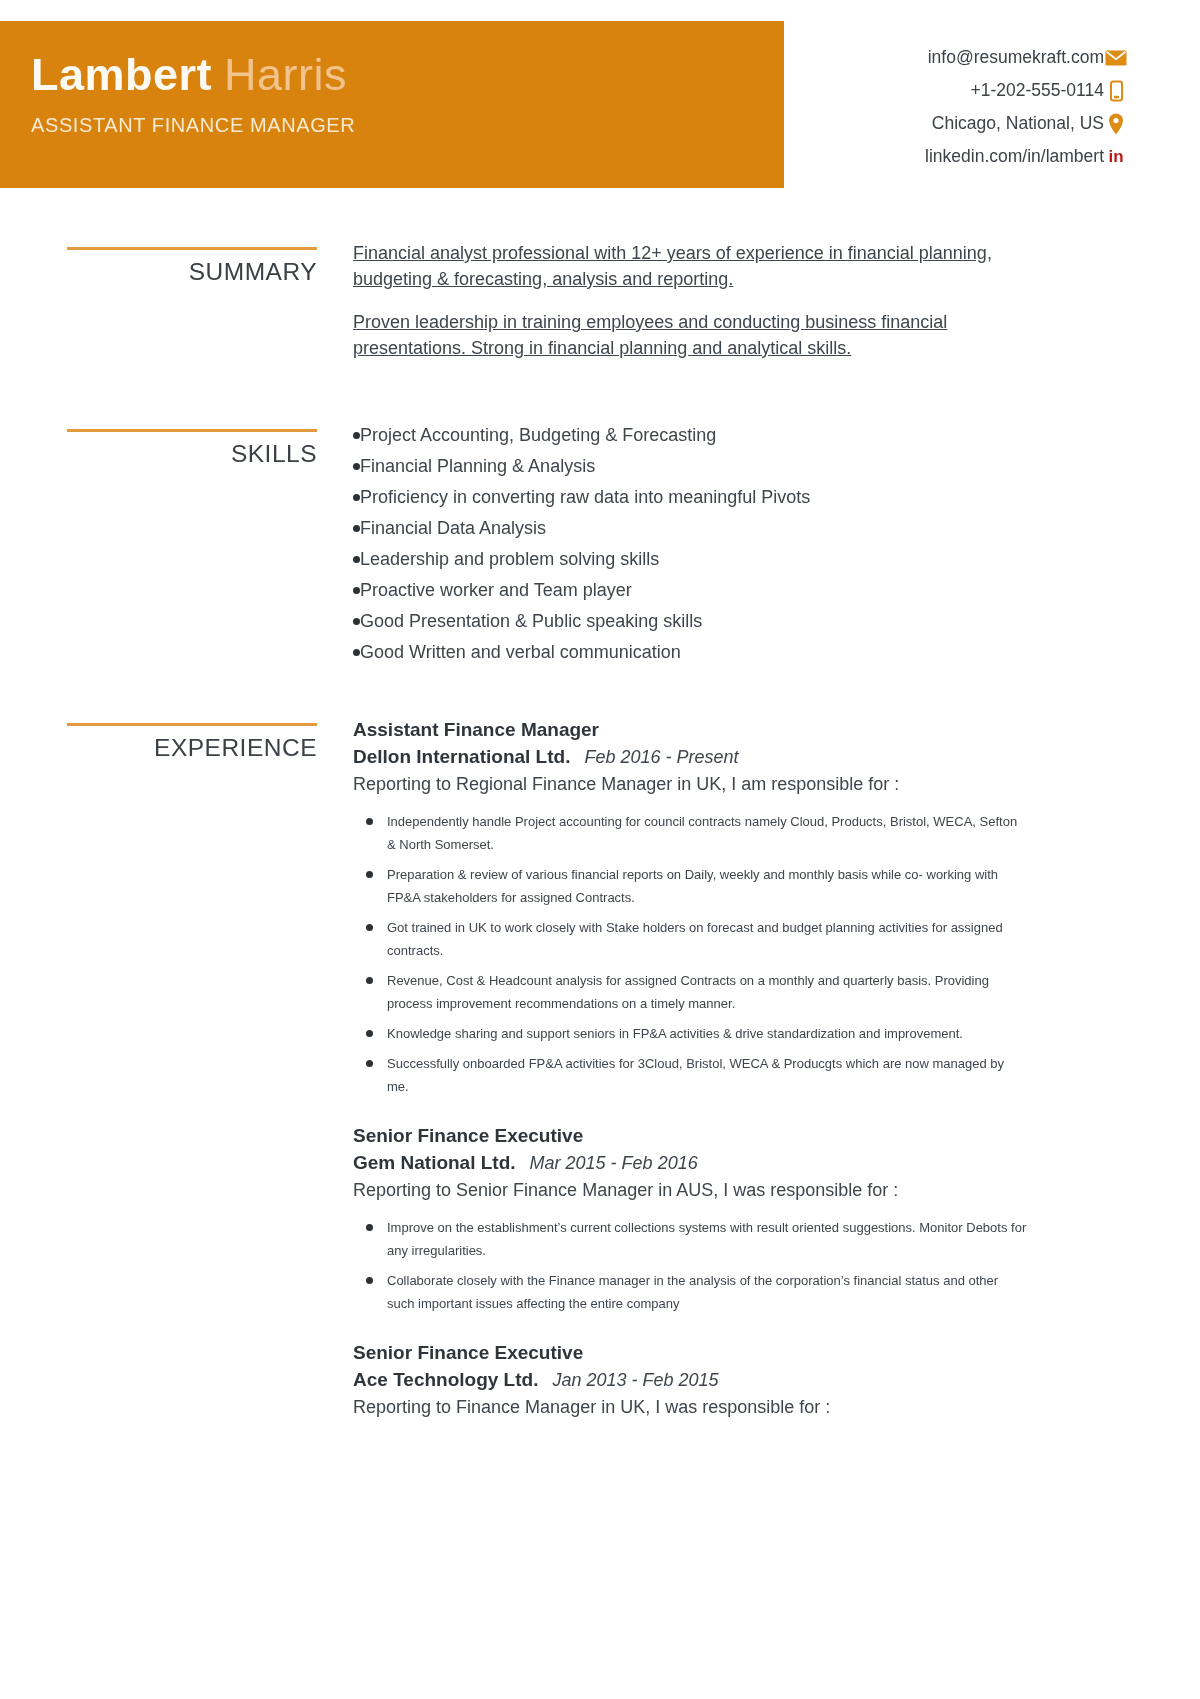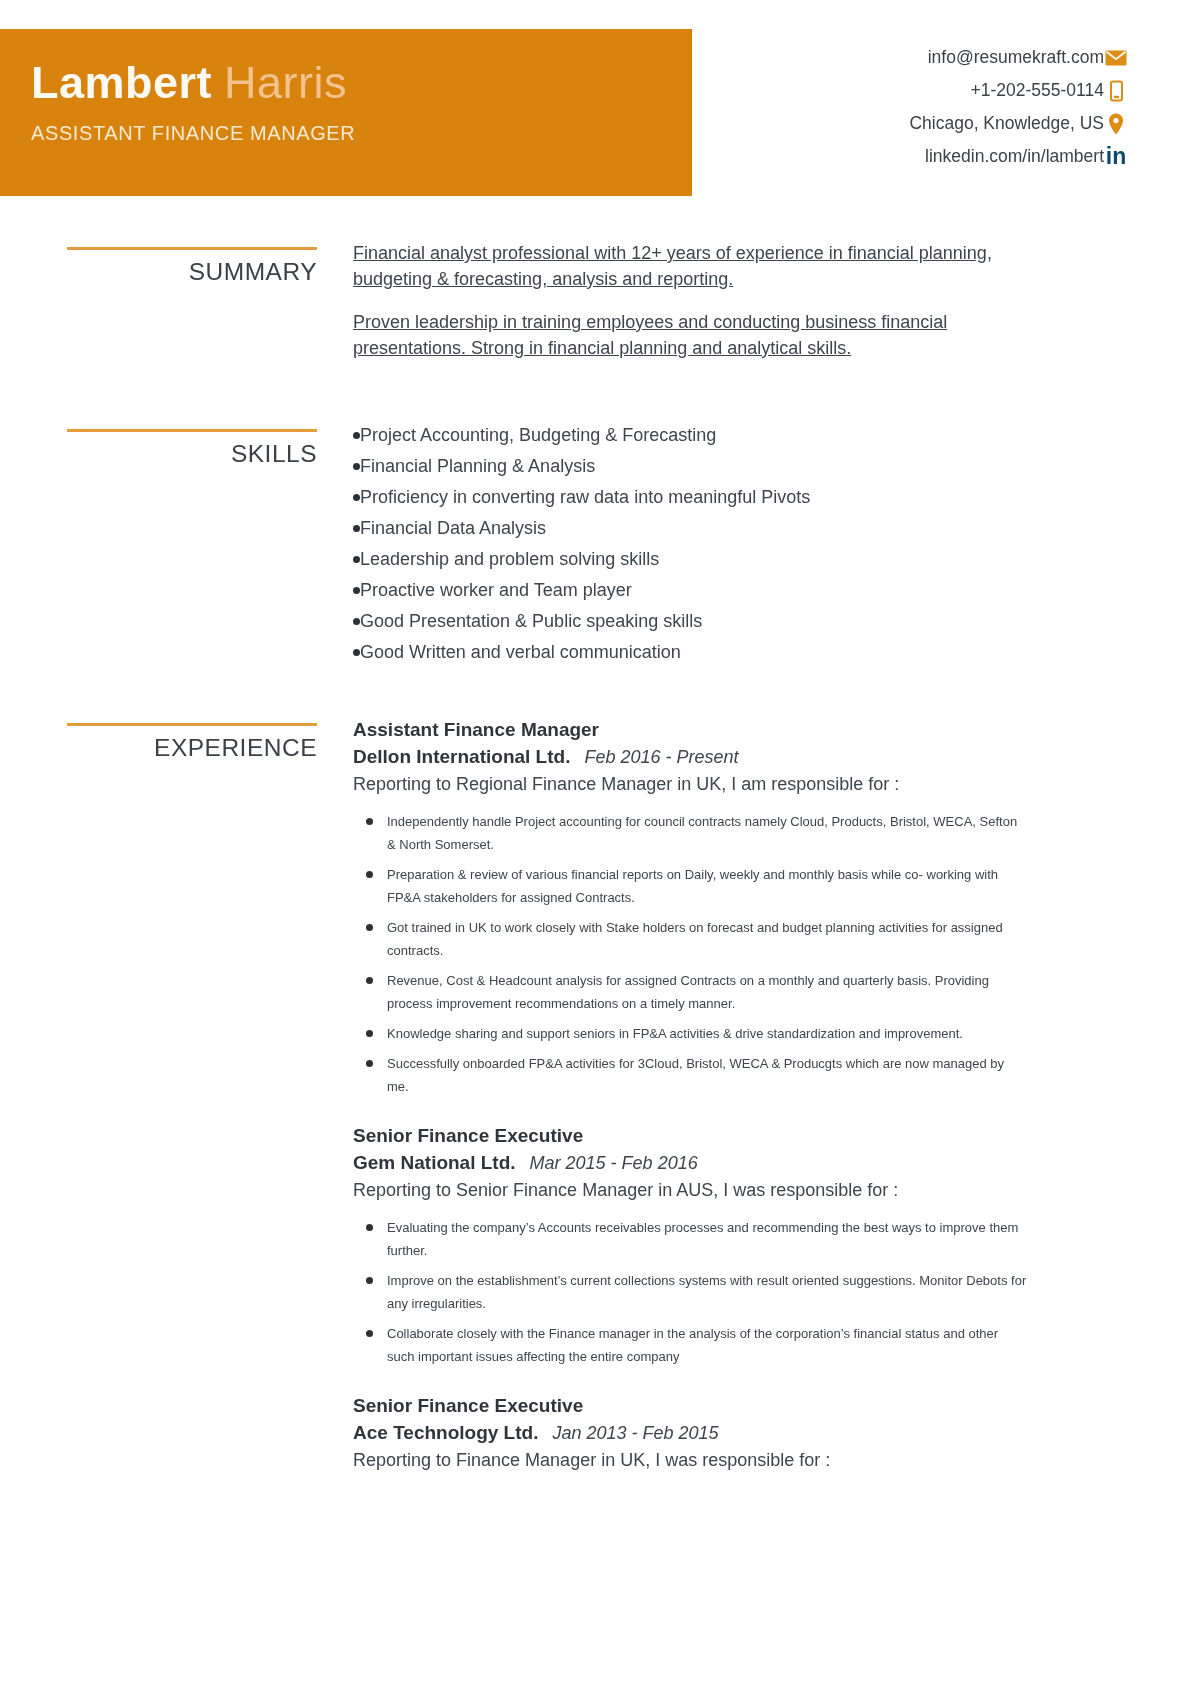--- a/index.html
+++ b/index.html
@@ -2,33 +2,33 @@
 <html><head>
 <meta charset="utf-8">
 <style>
   html,body{margin:0;padding:0;background:#e9e9e9;}
   .page{
     position:relative;width:1200px;height:1699px;margin:0 auto;background:#ffffff;
     font-family:"Liberation Sans",sans-serif;color:#3f454c;overflow:hidden;
   }
   
   .header-band{
-    position:absolute;top:29px;left:0;width:692px;height:167px;
+    position:absolute;top:21px;left:0;width:784px;height:167px;
     background:#d9830f;box-sizing:border-box;padding:28px 0 0 31px;
   }
   .name{font-size:45px;line-height:1.15;letter-spacing:.5px;}
   .name .first{font-weight:700;color:#fdfaf3;}
   .name .last{font-weight:300;color:#f2c38d;margin-left:12px;}
   .role-title{margin-top:13px;font-size:20px;color:#f8ead0;letter-spacing:.6px;font-weight:400;}
   
   .contact{position:absolute;top:41px;right:72px;}
   .contact-row{display:flex;align-items:center;justify-content:flex-end;height:33px;
     font-size:17.5px;color:#3c4248;cursor:pointer;}
   .contact-icon{width:24px;height:24px;display:flex;align-items:center;justify-content:center;flex:none;}
-  .li-glyph{font-size:23px;font-weight:800;color:#0c4a6e;line-height:1;font-family:"Liberation Sans",sans-serif;}
+  .li-glyph{font-size:17px;font-weight:800;color:#b91c1c;line-height:1;font-family:"Liberation Sans",sans-serif;}
   
   .sections{position:absolute;top:240px;left:0;right:0;}
   .section{display:grid;grid-template-columns:317px 1fr;column-gap:36px;padding-right:106px;}
   .section + .section{margin-top:44px;}
   .section-left{text-align:right;}
   .rule{display:inline-block;width:250px;border-top:3px solid #e39b3d;margin:5px 0 4px 0;}
   .section-title{margin:0;font-size:24.5px;font-weight:500;color:#3b4147;letter-spacing:.5px;}
   
   .summary-text p{margin:0 0 17px 0;font-size:18px;line-height:26px;max-width:708px;text-decoration:underline;}
   
@@ -71,21 +71,21 @@
     <div class="contact-row">
       <span>+1-202-555-0114</span>
       <span class="contact-icon">
         <svg width="24" height="24" viewBox="0 0 24 24">
             <rect x="7" y="2.5" width="11" height="19" rx="2.2" fill="none" stroke="#dd8c15" stroke-width="2"></rect>
             <rect x="10" y="16.8" width="5" height="2.4" rx="0.6" fill="#dd8c15"></rect>
           </svg>
       </span>
     </div>
     <div class="contact-row">
-      <span>Chicago, Knowledge, US</span>
+      <span>Chicago, National, US</span>
       <span class="contact-icon">
         <svg width="24" height="24" viewBox="0 0 24 24">
             <path d="M12 1.5c-3.9 0-7 3.1-7 7 0 5.3 7 14 7 14s7-8.7 7-14c0-3.9-3.1-7-7-7z" fill="#dd8c15"></path>
             <circle cx="12" cy="8.6" r="2.6" fill="#ffffff"></circle>
           </svg>
       </span>
     </div>
     <div class="contact-row">
       <span>linkedin.com/in/lambert</span>
       <span class="contact-icon">
@@ -207,24 +207,20 @@
           </div>
 
           <div class="job">
             <div class="job-role">Senior Finance Executive</div>
             <div class="job-company-line">
               <span class="job-company">Gem National Ltd.</span><span class="job-dates">Mar 2015 - Feb 2016</span>
             </div>
             <p class="job-intro">Reporting to Senior Finance Manager in AUS, I was responsible for :</p>
             <ul class="job-bullets">
 
-                <li>
-                  <span class="dot"></span>
-                  <span>Evaluating the company’s Accounts receivables processes and recommending the best ways to improve them further.</span>
-                </li>
 
                 <li>
                   <span class="dot"></span>
                   <span>Improve on the establishment’s current collections systems with result oriented suggestions. Monitor Debots for any irregularities.</span>
                 </li>
 
                 <li>
                   <span class="dot"></span>
                   <span>Collaborate closely with the Finance manager in the analysis of the corporation’s financial status and other such important issues affecting the entire company</span>
                 </li>

